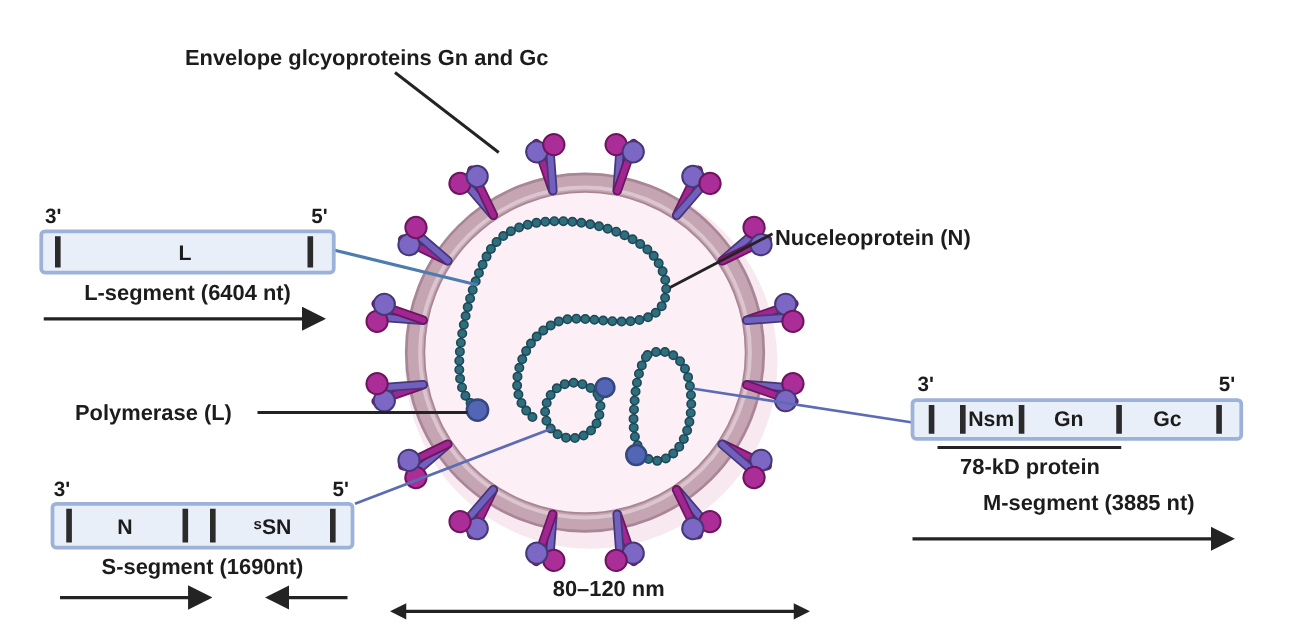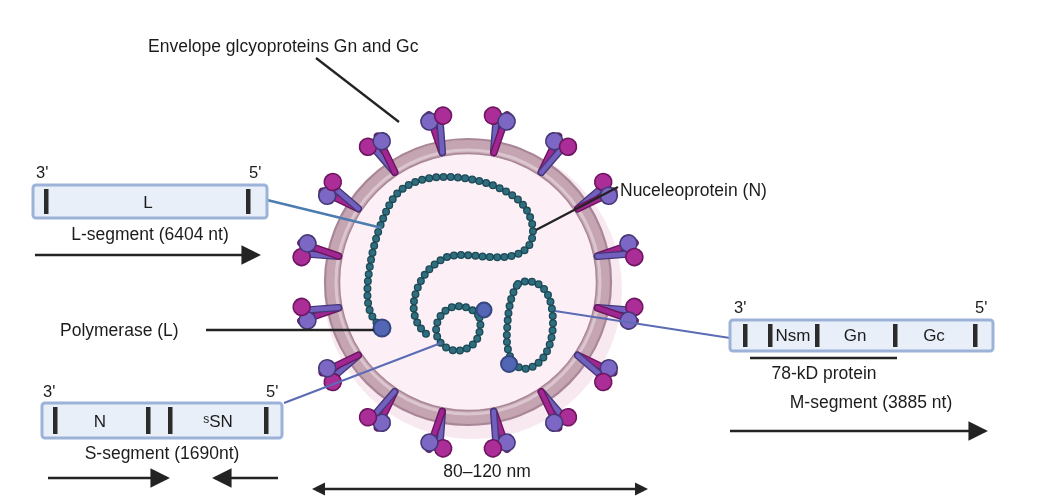--- a/index.html
+++ b/index.html
@@ -1,16 +1,16 @@
 <!DOCTYPE html>
 <html style="--text: #1c1c1c; --line: #232323; --box-fill: #e9eff9; --box-border: #9cb2d8; --tick: #2b2b2b; --connector-steel: #4d7cae; --connector-periwinkle: #5c6cb4; --halo: #f8e8f0; --interior: #fcf0f6; --membrane-band: #c5a5b1; --membrane-edge: #a98697; --membrane-highlight: #dbc6cf; --bead: #2f6e7e; --bead-dark: #1d4a56; --pol-ball: #5365b5; --pol-ball-dark: #35477f; --spike-magenta: #a02791; --spike-magenta-dark: #6e155f; --spike-purple: #7160be; --spike-purple-dark: #453878; --ball-magenta: #ab2d97; --ball-purple: #7c68c4;"><head>
 <meta charset="utf-8">
 <style>
   html,body{margin:0;padding:0;background:#ffffff;}
-  #stage{position:relative;width:1044px;height:502px;background:#ffffff;overflow:hidden;}
+  #stage{position:relative;width:1044px;height:502px;background:#ffffff;overflow:hidden;font-weight:bold;}
   svg{position:absolute;left:0;top:0;}
   .lbl{font-family:"Liberation Sans",sans-serif;fill:var(--text);font-size:17.5px;}
   .prime{font-size:16.5px;}
   .gene{font-size:17px;text-anchor:middle;}
   .gene-sup{font-size:12px;}
   .caption{text-anchor:middle;}
   .seg-box{fill:var(--box-fill);stroke:var(--box-border);stroke-width:3;}
   .tick{fill:var(--tick);}
   .ln{stroke:var(--line);stroke-width:2.3;fill:none;}
   .arrow{stroke:var(--line);stroke-width:2.6;fill:none;}

